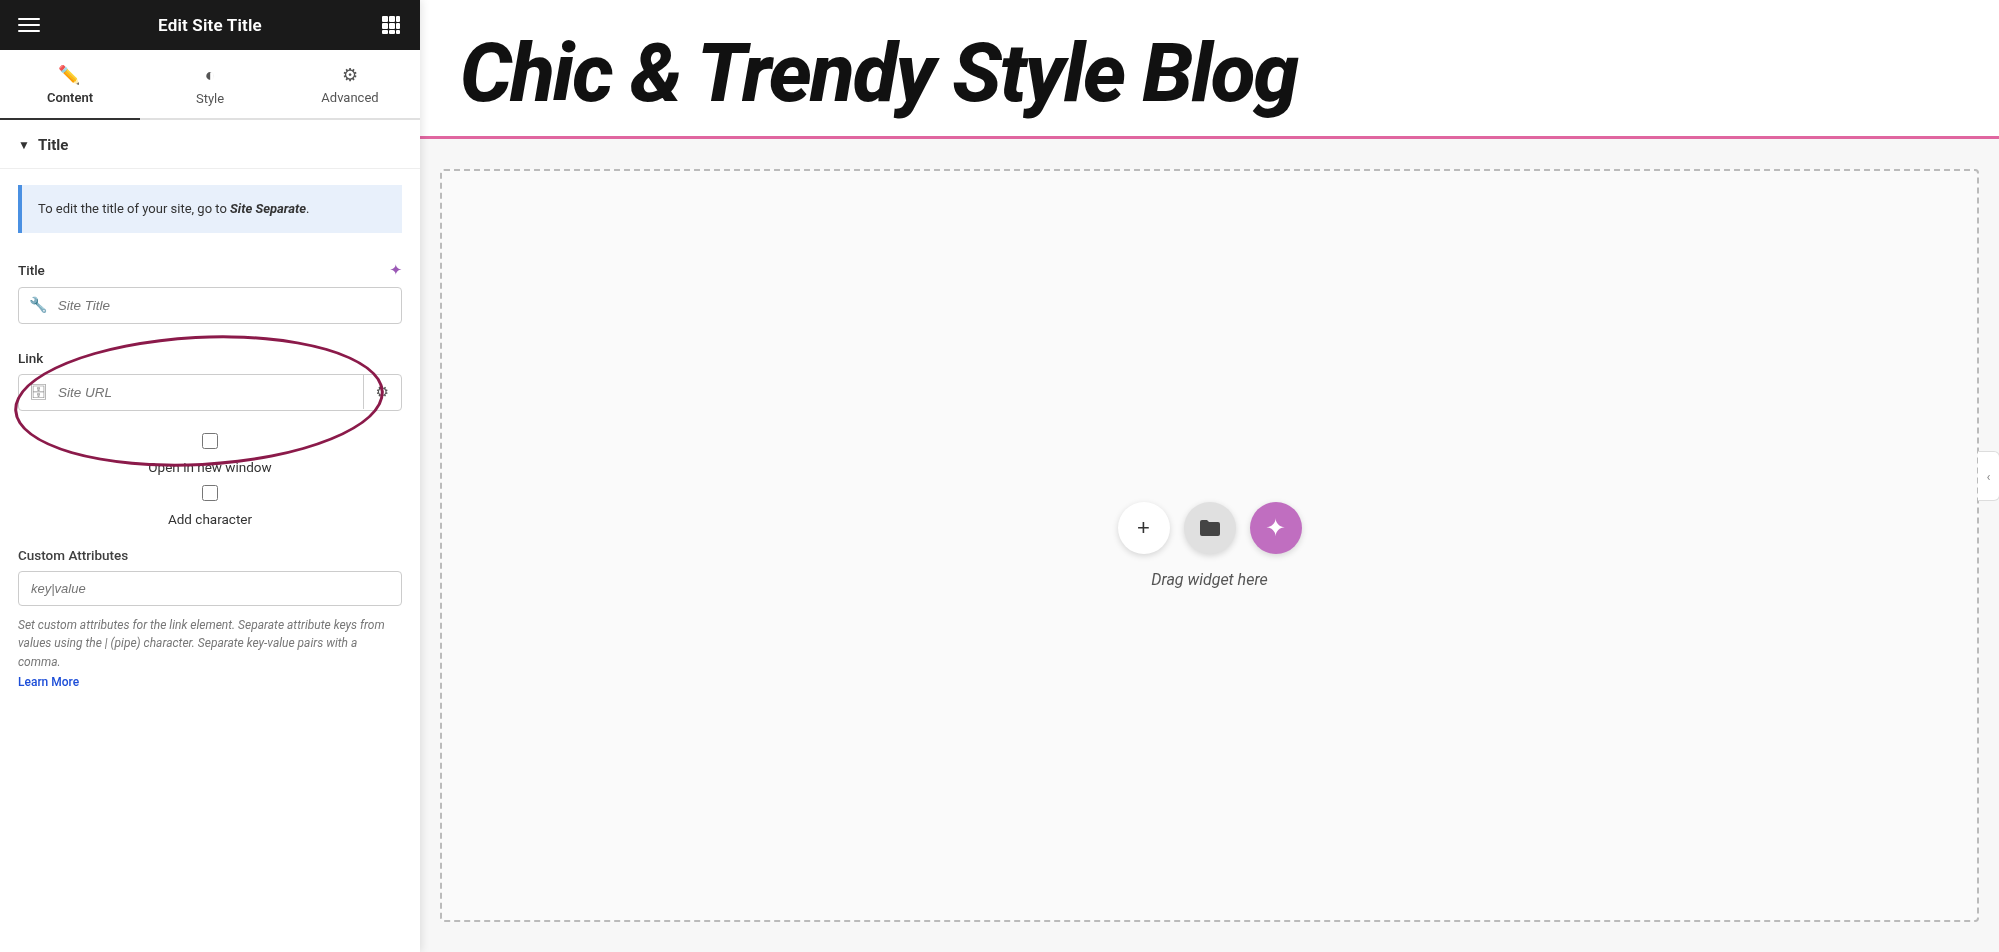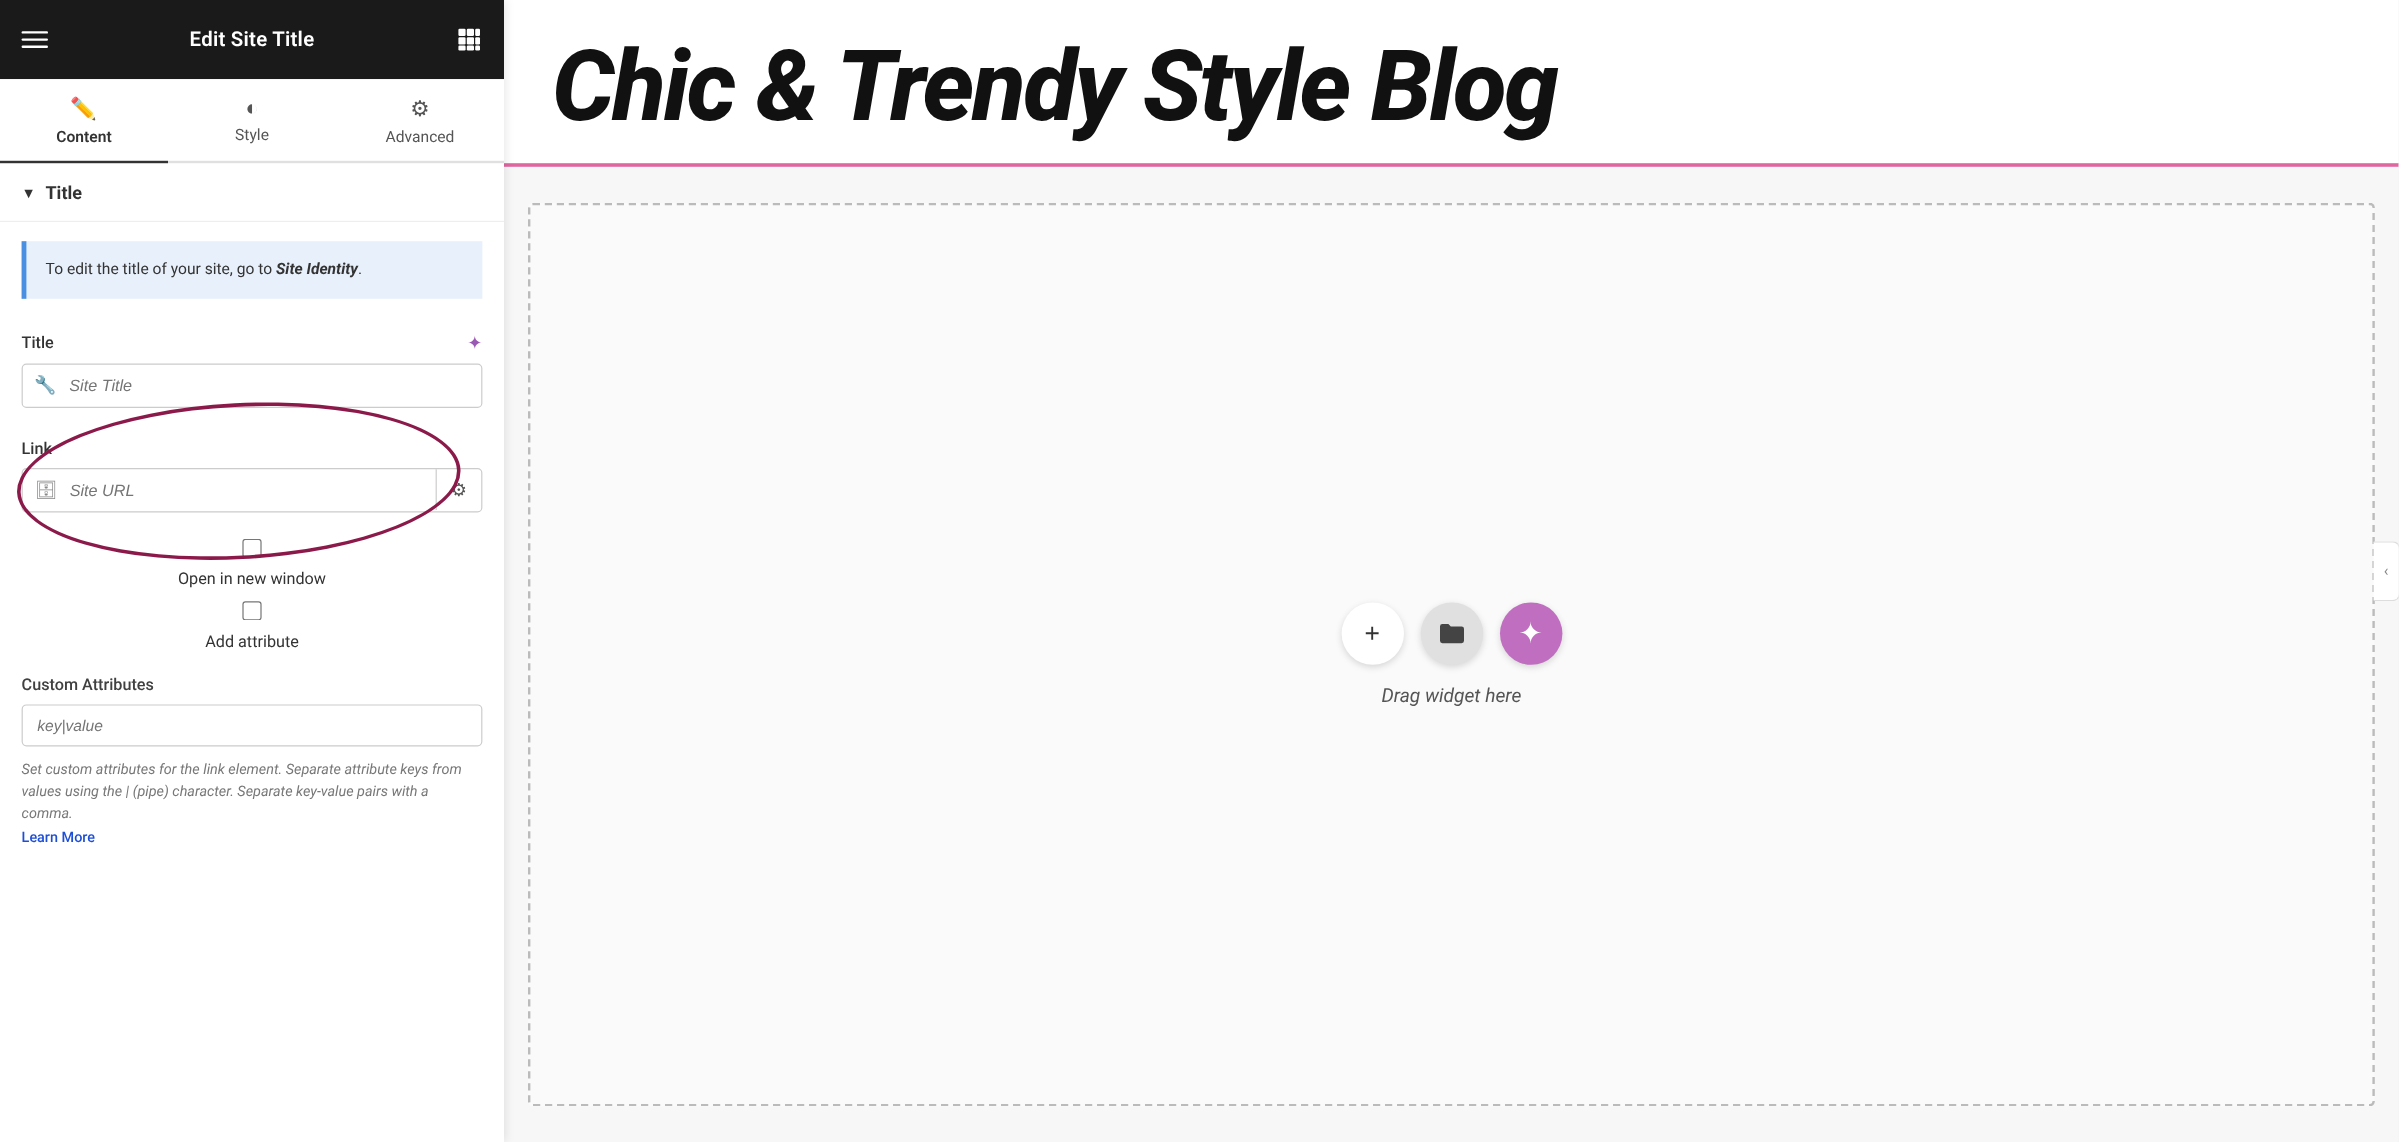--- a/index.html
+++ b/index.html
@@ -18,21 +18,21 @@
     }
 
     
     .top-bar {
       background: #1a1a1a;
       color: #fff;
       display: flex;
       align-items: center;
       justify-content: space-between;
       padding: 0 18px;
-      height: 66px;
+      height: 50px;
       flex-shrink: 0;
     }
     .top-bar-title {
       font-size: 17px;
       font-weight: 600;
       letter-spacing: 0.2px;
     }
     .hamburger-icon, .grid-icon {
       cursor: pointer;
       display: flex;
@@ -382,21 +382,21 @@
   </div>
 
   <div class="panel-content">
 
     <div class="section-header">
       <span class="section-arrow">▼</span>
       <span>Title</span>
     </div>
 
     <div class="info-box">
-      <span>To edit the title of your site, go to </span><strong>Site Identity</strong><span>.</span>
+      <span>To edit the title of your site, go to </span><strong>Site Separate</strong><span>.</span>
     </div>
 
     <div class="form-section">
       <div class="field-label-row">
         <span class="field-label">Title</span>
         <span class="ai-icon">✦</span>
       </div>
       <div class="input-wrapper">
         <span class="input-icon">🔧</span>
         <input type="text" placeholder="Site Title" style="">
@@ -413,21 +413,21 @@
         <button class="settings-btn">⚙</button>
       </div>
     </div>
 
     <div class="checkbox-row">
       <input type="checkbox" id="new_window" style="">
       <label for="new_window">Open in new window</label>
     </div>
     <div class="checkbox-row">
       <input type="checkbox" id="nofollow" style="">
-      <label for="nofollow">Add attribute</label>
+      <label for="nofollow">Add character</label>
     </div>
 
     <div class="custom-attr-section">
       <div class="custom-attr-label">Custom Attributes</div>
       <input type="text" class="custom-attr-input" placeholder="key|value" style="">
       <p class="help-text">Set custom attributes for the link element. Separate attribute keys from values using the | (pipe) character. Separate key-value pairs with a comma.</p>
       <a class="learn-more-link" href="#">Learn More</a>
     </div>
 
   </div>

